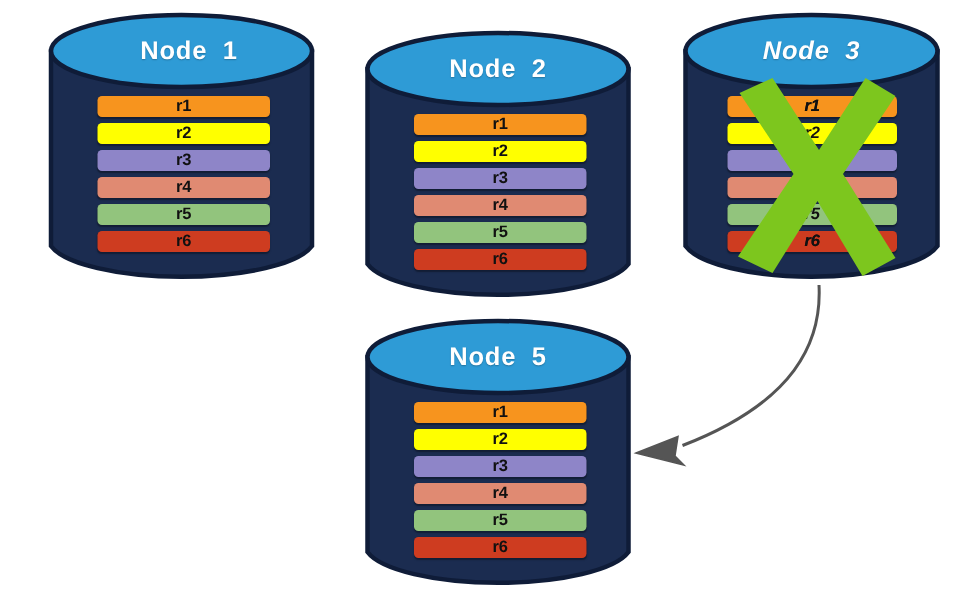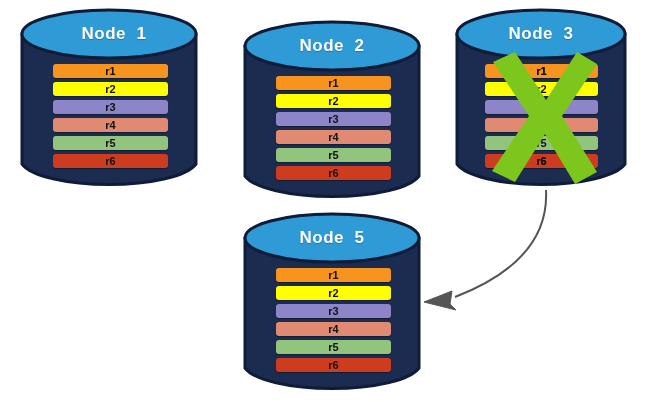--- a/index.html
+++ b/index.html
@@ -68,21 +68,21 @@
     color: #111111;
     text-align: center;
     pointer-events: none;
   }
 </style>
 </head>
 <body>
 
 <div id="canvas">
 
-  <div class="node" style="left:20px; top:8px; width:188px; height:182px;">
+  <div class="node" style="left:32px; top:8px; width:188px; height:182px;">
     <svg class="node-svg" width="178" height="182" viewBox="0 0 178 182">
       <path d="M2,26 L2,156 A89,26 0 0,0 176,156 L176,26 Z" fill="#1B2C50" stroke="#0F1C38" stroke-width="3"></path>
       <ellipse cx="89" cy="26" rx="87" ry="24" fill="#2E9BD6" stroke="#0F1C38" stroke-width="3"></ellipse>
     </svg>
     <div class="node-title" style="top:16px;">Node  1</div>
     <div class="records" style="left:33px; top:56px; width:115px;">
       <div class="record" style="background:#F7941E;">r1</div>
       <div class="record" style="background:#FFFF00;">r2</div>
       <div class="record" style="background:#8E85C8;">r3</div>
       <div class="record" style="background:#E08A72;">r4</div>
@@ -100,21 +100,21 @@
     <div class="records" style="left:33px; top:56px; width:115px;">
       <div class="record" style="background:#F7941E;">r1</div>
       <div class="record" style="background:#FFFF00;">r2</div>
       <div class="record" style="background:#8E85C8;">r3</div>
       <div class="record" style="background:#E08A72;">r4</div>
       <div class="record" style="background:#92C47D;">r5</div>
       <div class="record" style="background:#CE3C20;">r6</div>
     </div>
   </div>
 
-  <div class="node" style="left:455px; top:8px; width:172px; height:182px;">
+  <div class="node" style="left:455px; top:8px; width:172px; height:182px;font-style:italic;">
     <svg class="node-svg" width="172" height="182" viewBox="0 0 172 182">
       <path d="M2,26 L2,156 A86,26 0 0,0 170,156 L170,26 Z" fill="#1B2C50" stroke="#0F1C38" stroke-width="3"></path>
       <ellipse cx="86" cy="26" rx="84" ry="24" fill="#2E9BD6" stroke="#0F1C38" stroke-width="3"></ellipse>
     </svg>
     <div class="node-title" style="top:16px;">Node  3</div>
     <div class="records" style="left:30px; top:56px; width:113px;">
       <div class="record" style="background:#F7941E;">r1</div>
       <div class="record" style="background:#FFFF00;">r2</div>
       <div class="record" style="background:#8E85C8;">r3</div>
       <div class="record" style="background:#E08A72;">r4</div>

